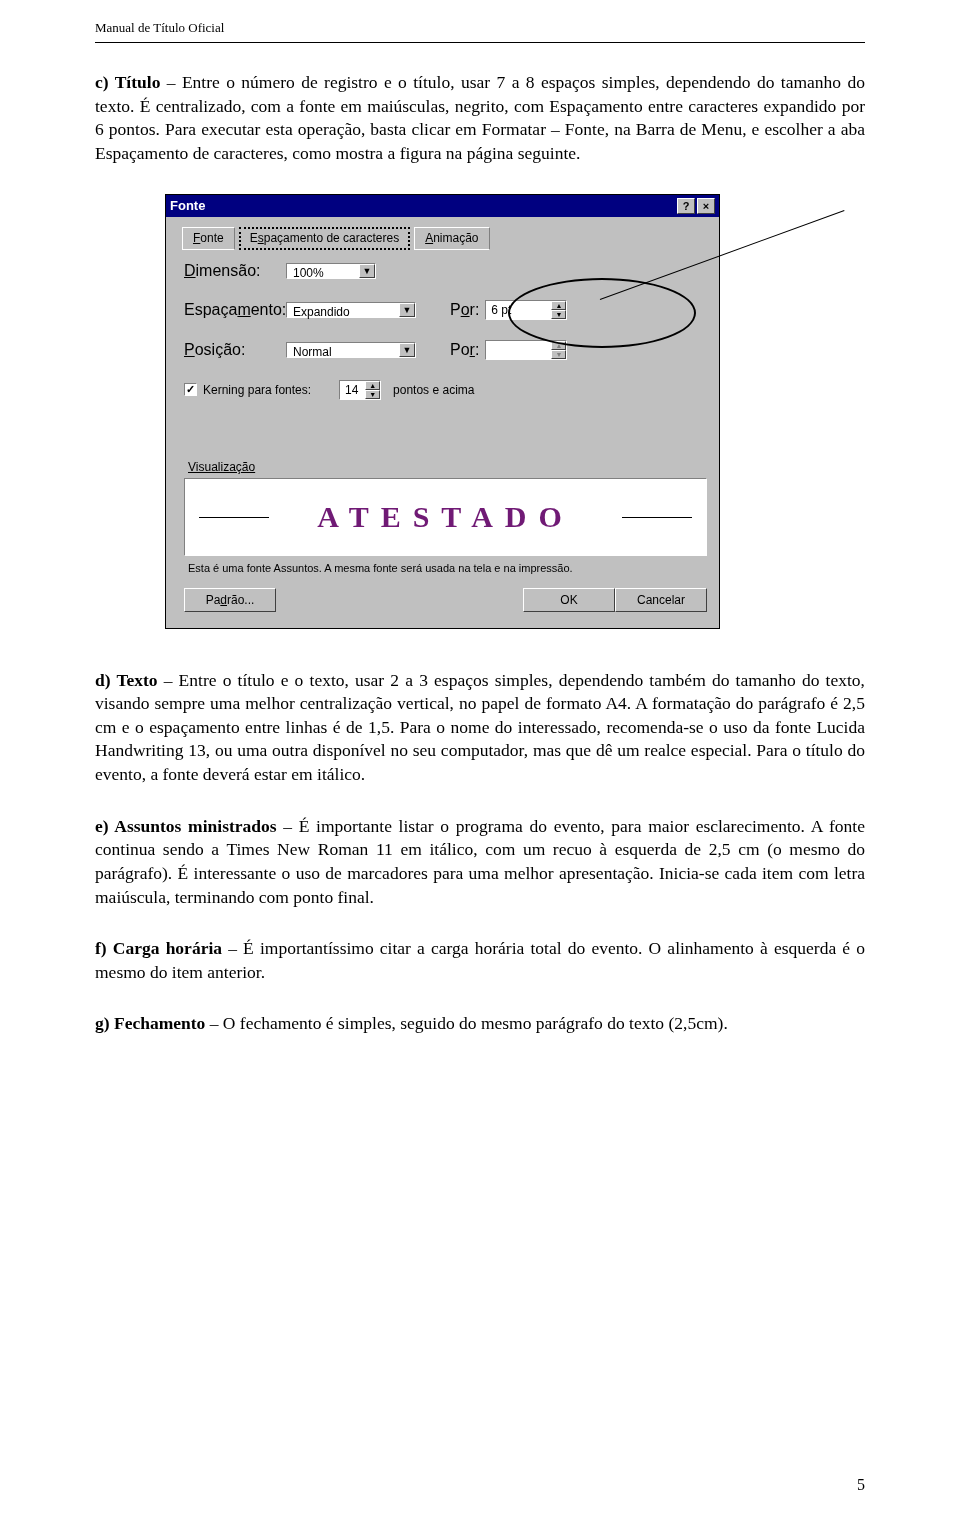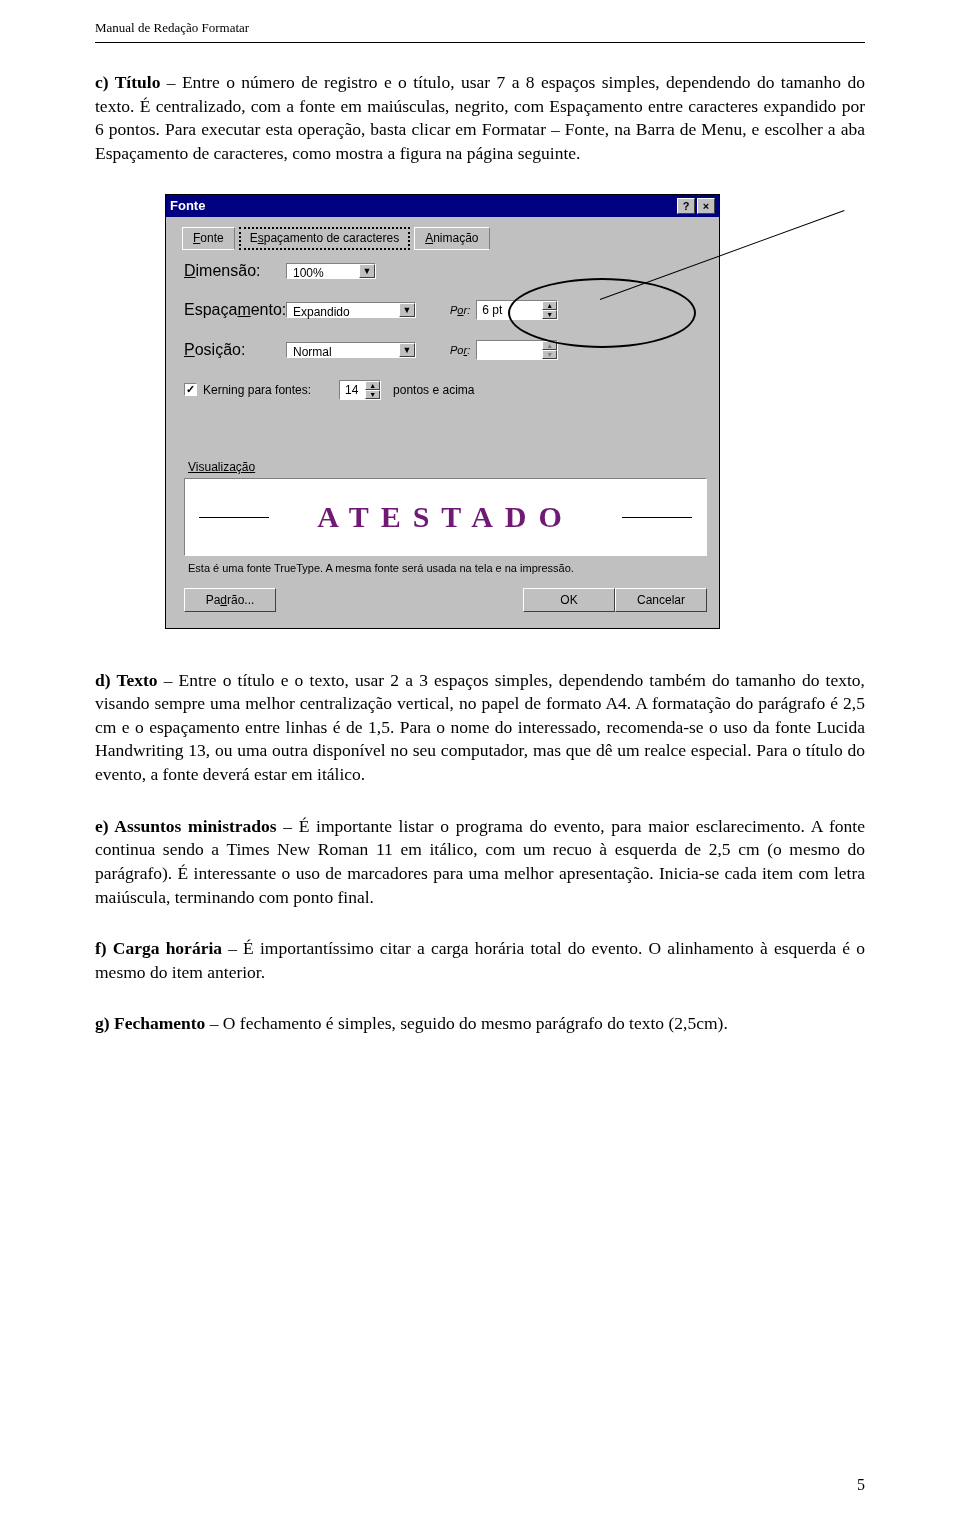--- a/index.html
+++ b/index.html
@@ -137,21 +137,21 @@
     width: 15px;
     display: flex; flex-direction: column;
   }
   .spin .sb {
     flex:1;
     background:#c0c0c0;
     border-top:1px solid #fff; border-left:1px solid #fff;
     border-right:1px solid #404040; border-bottom:1px solid #404040;
     font-size:7px; display:flex; align-items:center; justify-content:center;
   }
-  .por-label { margin-left: 28px; font-size:11px;font-style:italic; }
+  .por-label { margin-left: 28px; font-size:16px; }
   .por-label .ul { text-decoration: underline; }
   .checkbox-row {
     display:flex; align-items:center; gap:6px; margin: 8px 0 60px 2px;
   }
   .chk {
     width:13px; height:13px; background:#fff;
     border-top:1px solid #808080; border-left:1px solid #808080;
     border-right:1px solid #fff; border-bottom:1px solid #fff;
     display:flex; align-items:center; justify-content:center;
     font-size:11px; font-weight:bold;
@@ -210,21 +210,21 @@
     border: 2px solid #000;
     border-radius: 50%;
     pointer-events: none;
   }
   .disabled .val { color:#808080; }
   .disabled .sb { color:#808080; }
 </style>
 </head>
 <body>
 
-<div class="doc-header">Manual de Redação Formatar</div>
+<div class="doc-header">Manual de Título Oficial</div>
 <hr class="doc-header-line">
 
 <p class="para">
   <span class="bold">c) Título</span><span> – Entre o número de registro e o título, usar 7 a 8 espaços simples, dependendo do tamanho do texto. É centralizado, com a fonte em maiúsculas, negrito, com Espaçamento entre caracteres expandido por 6 pontos. Para executar esta operação, basta clicar em Formatar – Fonte, na Barra de Menu, e escolher a aba Espaçamento de caracteres, como mostra a figura na página seguinte.</span>
 </p>
 
 <div class="dialog-wrap">
   <div class="dialog">
     <div class="titlebar">
       <span>Fonte</span>
@@ -292,21 +292,21 @@
         <span class="after-text">pontos e acima</span>
       </div>
 
       <div class="preview-group">
         <div class="preview-label">Visualização</div>
         <div class="preview-box">
           <div class="preview-line l"></div>
           <div class="preview-text">ATESTADO</div>
           <div class="preview-line r"></div>
         </div>
-        <div class="preview-note">Esta é uma fonte TrueType. A mesma fonte será usada na tela e na impressão.</div>
+        <div class="preview-note">Esta é uma fonte Assuntos. A mesma fonte será usada na tela e na impressão.</div>
       </div>
 
       <div class="dlg-buttons">
         <div class="btn">Pa<span style="text-decoration:underline">d</span>rão...</div>
         <div class="gap"></div>
         <div class="btn">OK</div>
         <div class="btn">Cancelar</div>
       </div>
     </div>
   </div>

